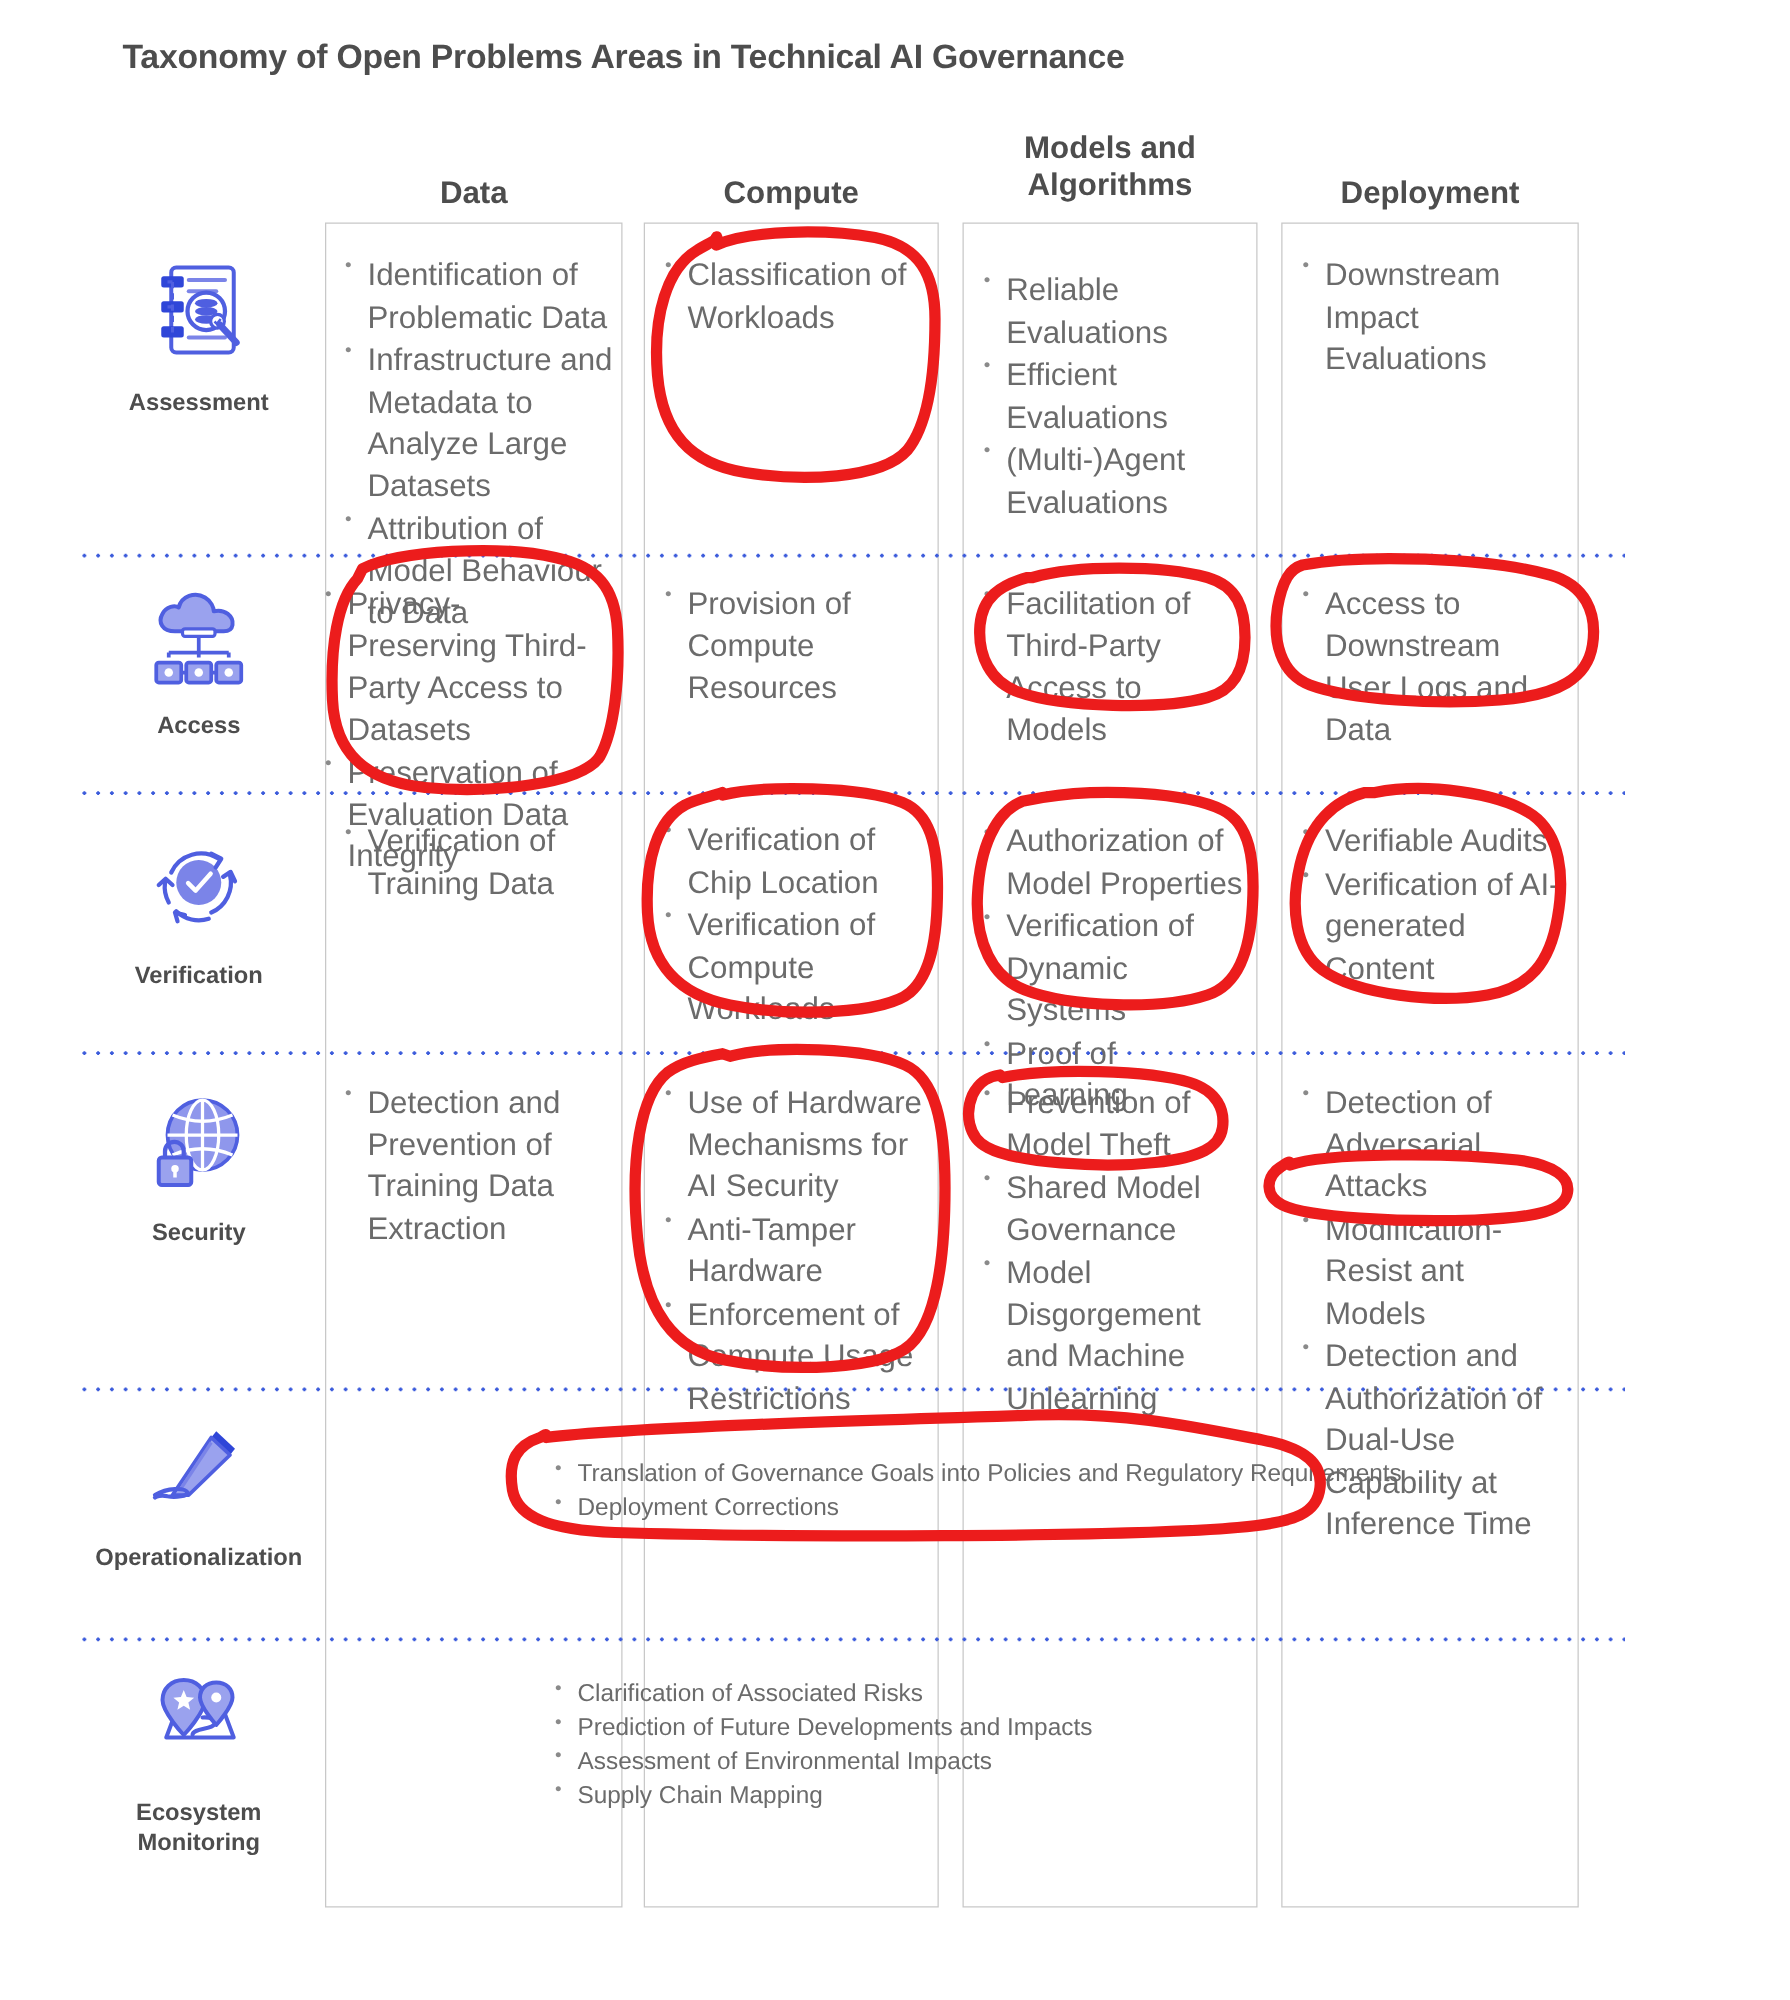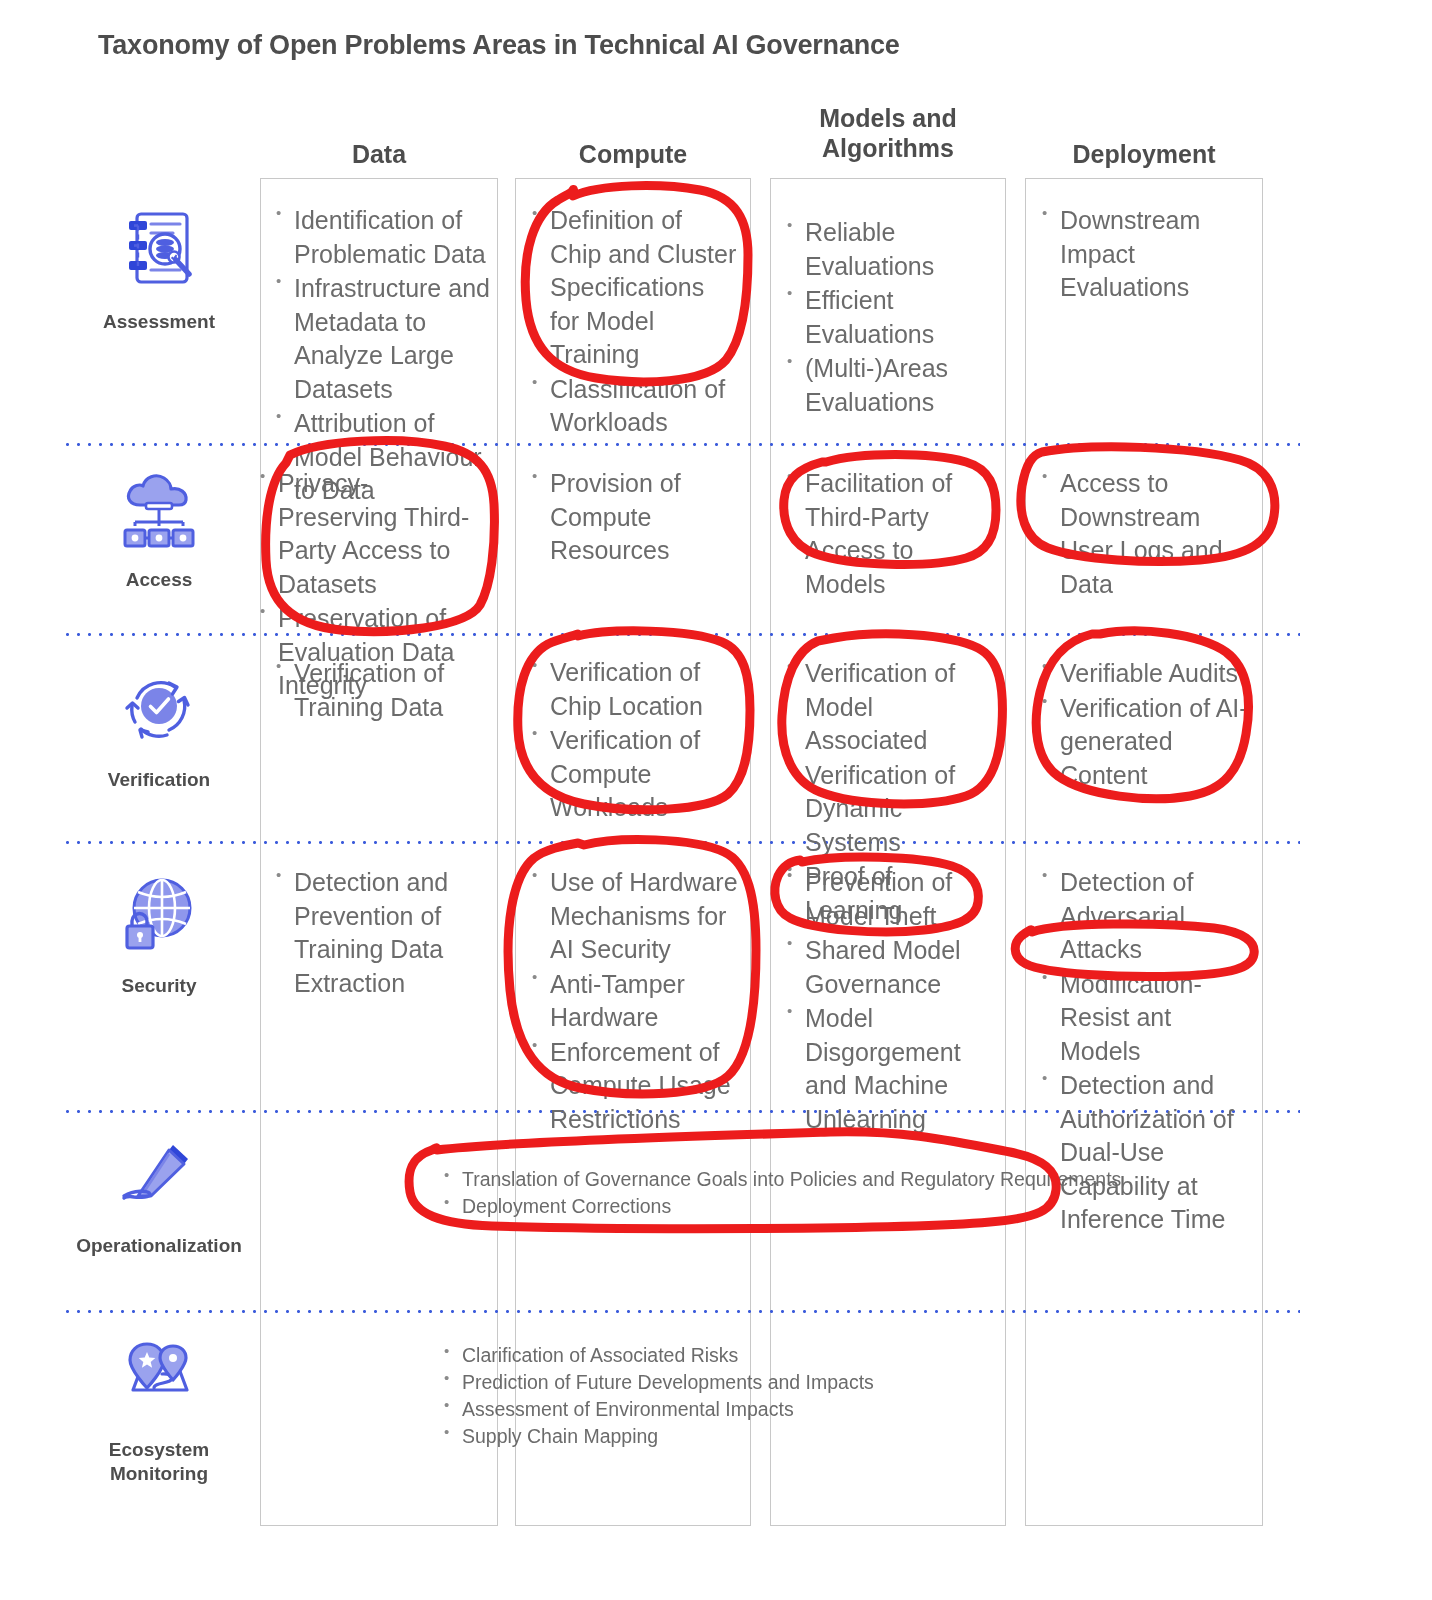--- a/index.html
+++ b/index.html
@@ -222,29 +222,28 @@
 
   <div class="cell" style="left:272px; top:204px; width:218px;">
     <ul>
       <li>Identification of Problematic Data</li>
       <li>Infrastructure and Metadata to Analyze Large Datasets</li>
       <li>Attribution of Model Behaviour to Data</li>
     </ul>
   </div>
   <div class="cell" style="left:528px; top:204px; width:212px;">
     <ul>
-      <li>Definition of Chip and Cluster Specifications for Model Training</li>
       <li>Classification of Workloads</li>
     </ul>
   </div>
   <div class="cell" style="left:783px; top:216px; width:212px;">
     <ul>
       <li>Reliable Evaluations</li>
       <li>Efficient Evaluations</li>
-      <li>(Multi-)Areas Evaluations</li>
+      <li>(Multi-)Agent Evaluations</li>
     </ul>
   </div>
   <div class="cell" style="left:1038px; top:204px; width:216px;">
     <ul>
       <li>Downstream Impact Evaluations</li>
     </ul>
   </div>
 
   <div class="cell" style="left:256px; top:467px; width:218px;">
     <ul>
@@ -274,21 +273,21 @@
     </ul>
   </div>
   <div class="cell" style="left:528px; top:642px; width:212px;margin-top:14px;">
     <ul>
       <li>Verification of Chip Location</li>
       <li>Verification of Compute Workloads</li>
     </ul>
   </div>
   <div class="cell" style="left:783px; top:657px; width:212px;">
     <ul>
-      <li>Verification of Model Associated</li>
+      <li>Authorization of Model Properties</li>
       <li>Verification of Dynamic Systems</li>
       <li>Proof of Learning</li>
     </ul>
   </div>
   <div class="cell" style="left:1038px; top:657px; width:216px;">
     <ul>
       <li>Verifiable Audits</li>
       <li>Verification of AI-generated Content</li>
     </ul>
   </div>

